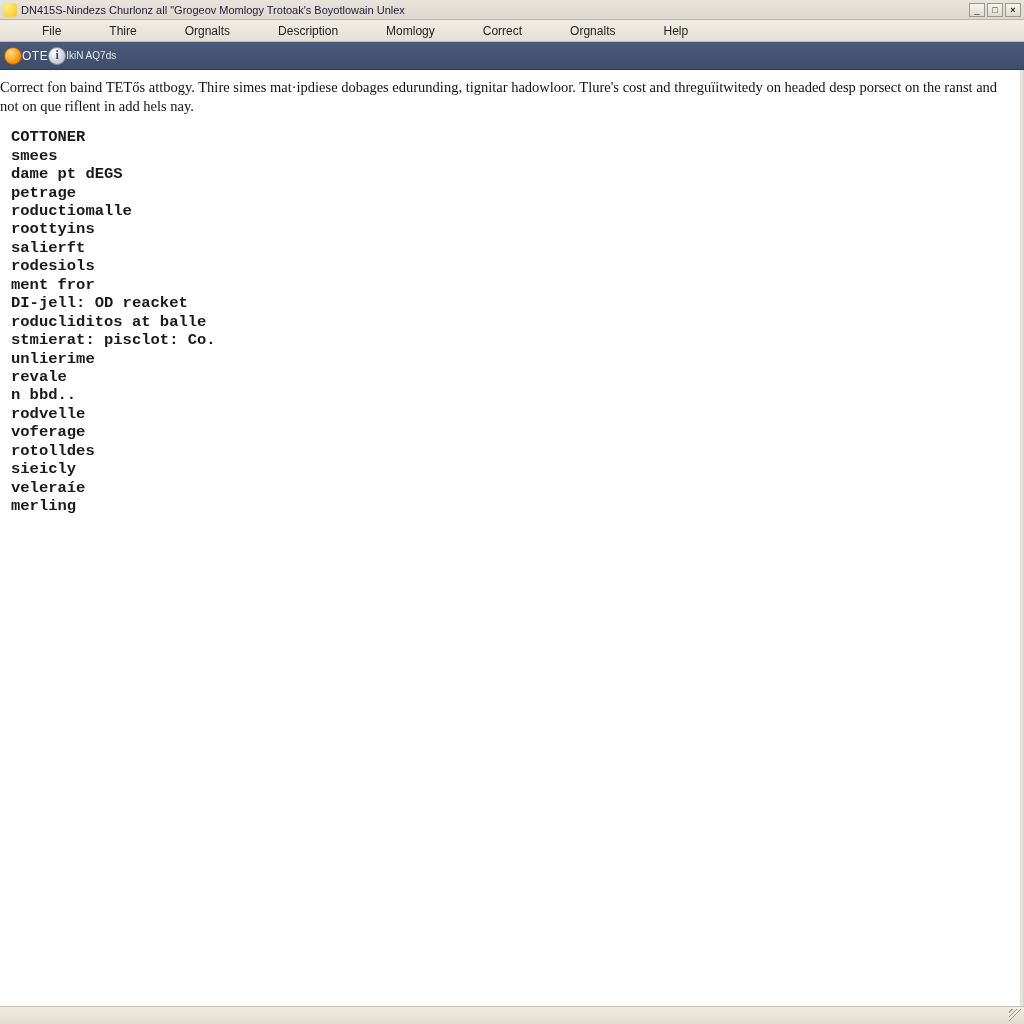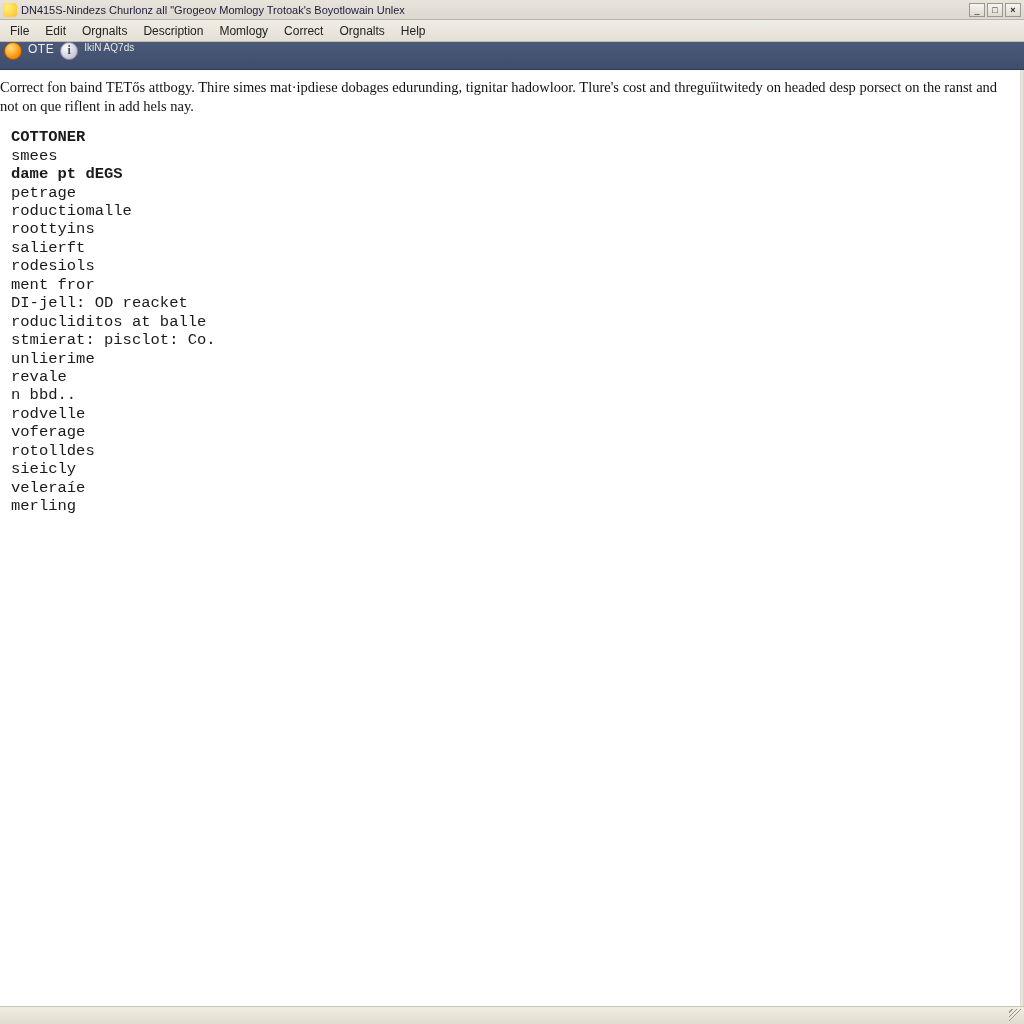--- a/index.html
+++ b/index.html
@@ -43,29 +43,31 @@
     border-bottom: 1px solid #c0bcb0;
     display: flex;
     align-items: center;
     padding: 0 2px;
     font-size: 12px;
     color: #222;
   }
   .menu-item {
     padding: 2px 8px;
     cursor: pointer;
+    margin-left: 32px;
   }
   
   
   .infobar {
     height: 28px;
     background: linear-gradient(to bottom, #4a5a78 0%, #3d4d6b 100%);
     display: flex;
+    align-items: center;
     padding: 0 4px;
-    gap: 6px;
+    gap: 0;
     color: #f0f0e8;
     font-size: 12px;
     border-bottom: 1px solid #2a3a55;
   }
   .infobar .circle-icon {
     width: 18px; height: 18px;
     border-radius: 50%;
     display: inline-block;
     flex-shrink: 0;
   }
@@ -109,21 +111,21 @@
   }
   .mono-list {
     font-family: "Consolas", "Courier New", monospace;
     font-size: 15.5px;
     line-height: 1.19;
     color: #1a1a1a;
     white-space: pre;
     padding-left: 11px;
     font-weight: 500;
   }
-  .mono-list .line { display: block; }
+  .mono-list .line { display: block; font-weight: bold; }
   .mono-list .line.bold { font-weight: 700; }
   
   
   .statusbar {
     height: 18px;
     background: linear-gradient(to bottom, #efece2, #e0dccf);
     border-top: 1px solid #c8c4b8;
     position: relative;
   }
   .statusbar .grip {
@@ -152,21 +154,21 @@
   <span class="title-text">DN415S-Nindezs Churlonz all "Grogeov Momlogy Trotoak's Boyotlowain Unlex</span>
   <div class="win-controls">
     <div class="win-btn">_</div>
     <div class="win-btn">□</div>
     <div class="win-btn close">×</div>
   </div>
 </div>
 
 <div class="menubar">
   <span class="menu-item">File</span>
-  <span class="menu-item">Edit</span>
+  <span class="menu-item">Thire</span>
   <span class="menu-item">Orgnalts</span>
   <span class="menu-item">Description</span>
   <span class="menu-item">Momlogy</span>
   <span class="menu-item">Correct</span>
   <span class="menu-item">Orgnalts</span>
   <span class="menu-item">Help</span>
 </div>
 
 <div class="infobar">
   <span class="circle-icon ico-orange"></span>

